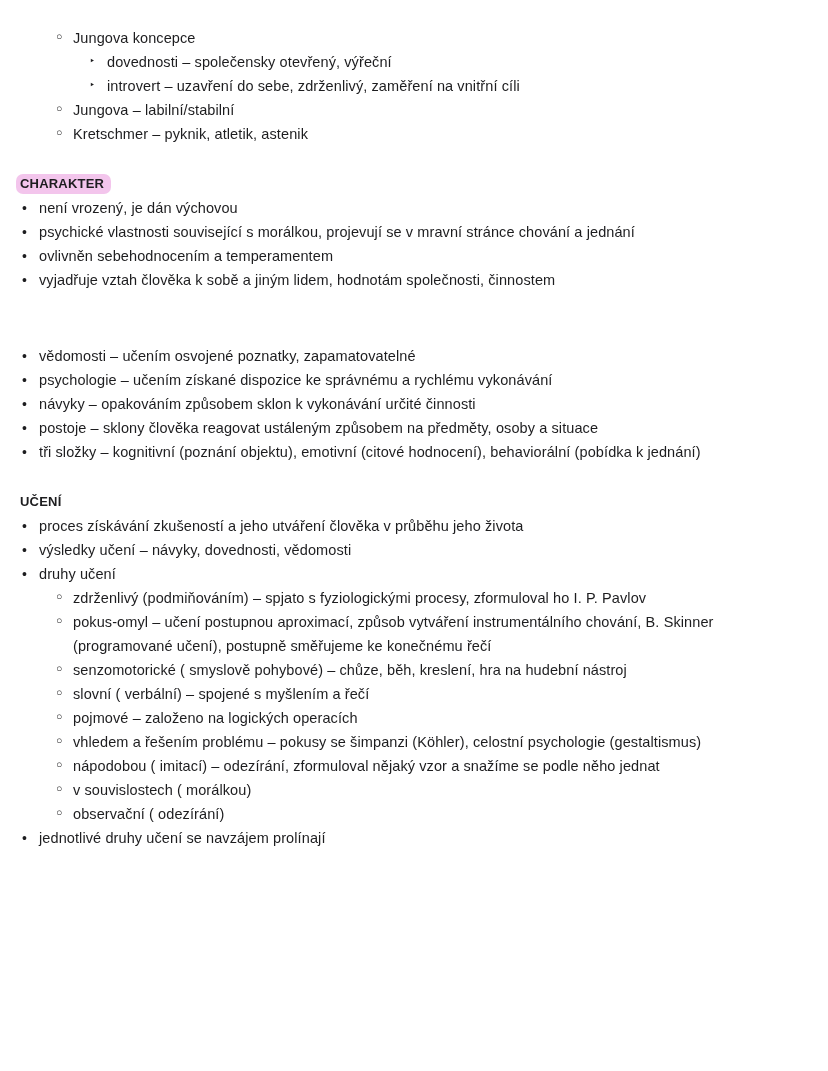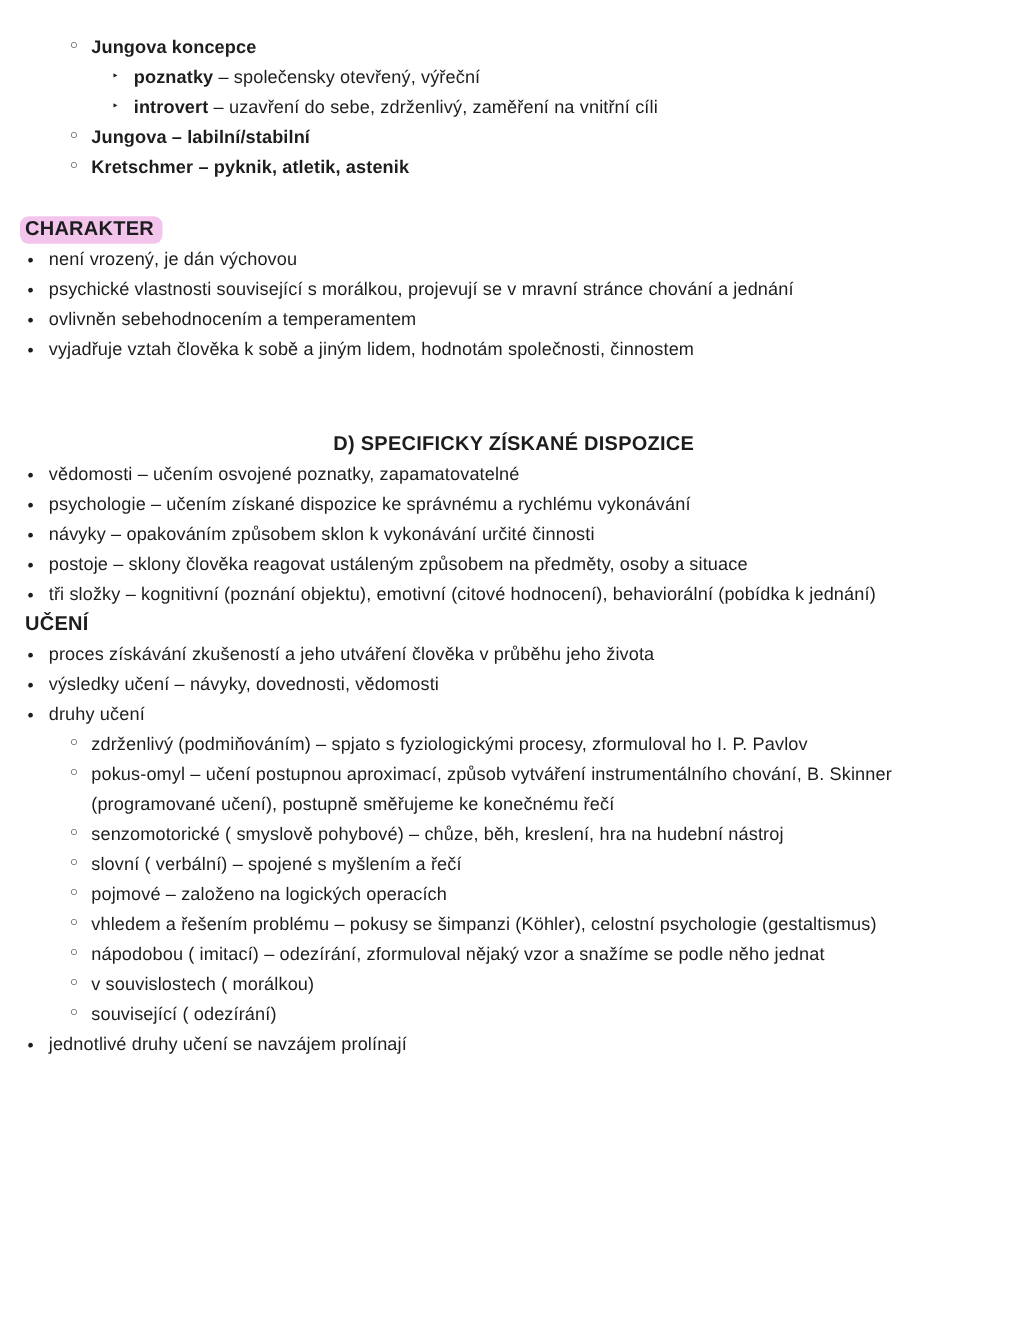--- a/index.html
+++ b/index.html
@@ -15,24 +15,24 @@
     position: relative;
     width: 828px;
     height: 1071px;
     overflow: hidden;
     padding: 26px 26px 0 20px;
   }
   .section { margin: 0; }
   .section-temperament { margin-top: 0; }
   .section-charakter   { margin-top: 26px; }
   .section-dispozice   { margin-top: 52px; }
-  .section-uceni       { }
+  .section-uceni       { margin-top: 26px; }
 
   .heading {
-    font-size: 16px;
+    font-size: 13px;
     font-weight: 700;
     line-height: 24px;
     letter-spacing: 0.2px;
   }
   .heading.center { text-align: center; }
   .heading.normal-weight { font-weight: 700; }
   .highlight {
     background: var(--highlight, #f3c5ec);
     border-radius: 7px;
     padding: 2px 7px 3px 4px;
@@ -54,34 +54,34 @@
     flex: 0 0 17px;
     width: 17px;
     line-height: 24px;
     color: #1d1d1f;
   }
   .marker-bullet { font-size: 14px; }
   .marker-circle { font-size: 10.5px; transform: translateY(-2px); }
   .marker-arrow  { font-size: 12px; transform: translateY(-1px); }
 
   .text { flex: 1 1 auto; min-width: 0; }
-  .b { font-weight: 700; margin-top: 40px; }
+  .b { font-weight: 400; margin-top: 40px; }
 </style>
 </head>
 <body style="color: rgb(29, 29, 31); background: rgb(255, 255, 255);">
 
 <div id="doc">
     <section class="section section-temperament">
       <div class="line indent-1">
         <span class="marker marker-circle">○</span>
         <span class="text"><span class="b">Jungova koncepce</span></span>
       </div>
       <div class="line indent-2">
         <span class="marker marker-arrow">‣</span>
-        <span class="text"><span class="b">poznatky</span><span> – společensky otevřený, výřeční</span></span>
+        <span class="text"><span class="b">dovednosti</span><span> – společensky otevřený, výřeční</span></span>
       </div>
       <div class="line indent-2">
         <span class="marker marker-arrow">‣</span>
         <span class="text"><span class="b">introvert</span><span> – uzavření do sebe, zdrženlivý, zaměření na vnitřní cíli</span></span>
       </div>
       <div class="line indent-1">
         <span class="marker marker-circle">○</span>
         <span class="text"><span class="b">Jungova – labilní/stabilní</span></span>
       </div>
       <div class="line indent-1">
@@ -102,21 +102,20 @@
       <div class="line indent-0">
         <span class="marker marker-bullet">•</span>
         <span class="text"><span>ovlivněn sebehodnocením a temperamentem</span></span>
       </div>
       <div class="line indent-0">
         <span class="marker marker-bullet">•</span>
         <span class="text"><span>vyjadřuje vztah člověka k sobě a jiným lidem, hodnotám společnosti, činnostem</span></span>
       </div>
     </section>
     <section class="section section-dispozice">
-      <div class="heading center"><span>D) SPECIFICKY ZÍSKANÉ DISPOZICE</span></div>
       <div class="line indent-0">
         <span class="marker marker-bullet">•</span>
         <span class="text"><span>vědomosti – učením osvojené poznatky, zapamatovatelné</span></span>
       </div>
       <div class="line indent-0">
         <span class="marker marker-bullet">•</span>
         <span class="text"><span>psychologie – učením získané dispozice ke správnému a rychlému vykonávání</span></span>
       </div>
       <div class="line indent-0">
         <span class="marker marker-bullet">•</span>
@@ -172,20 +171,20 @@
       <div class="line indent-1">
         <span class="marker marker-circle">○</span>
         <span class="text"><span>nápodobou ( imitací) – odezírání, zformuloval nějaký vzor a snažíme se podle něho jednat</span></span>
       </div>
       <div class="line indent-1">
         <span class="marker marker-circle">○</span>
         <span class="text"><span>v souvislostech ( morálkou)</span></span>
       </div>
       <div class="line indent-1">
         <span class="marker marker-circle">○</span>
-        <span class="text"><span>související ( odezírání)</span></span>
+        <span class="text"><span>observační ( odezírání)</span></span>
       </div>
       <div class="line indent-0">
         <span class="marker marker-bullet">•</span>
         <span class="text"><span>jednotlivé druhy učení se navzájem prolínají</span></span>
       </div>
     </section>
   </div>
 
 </body></html>

